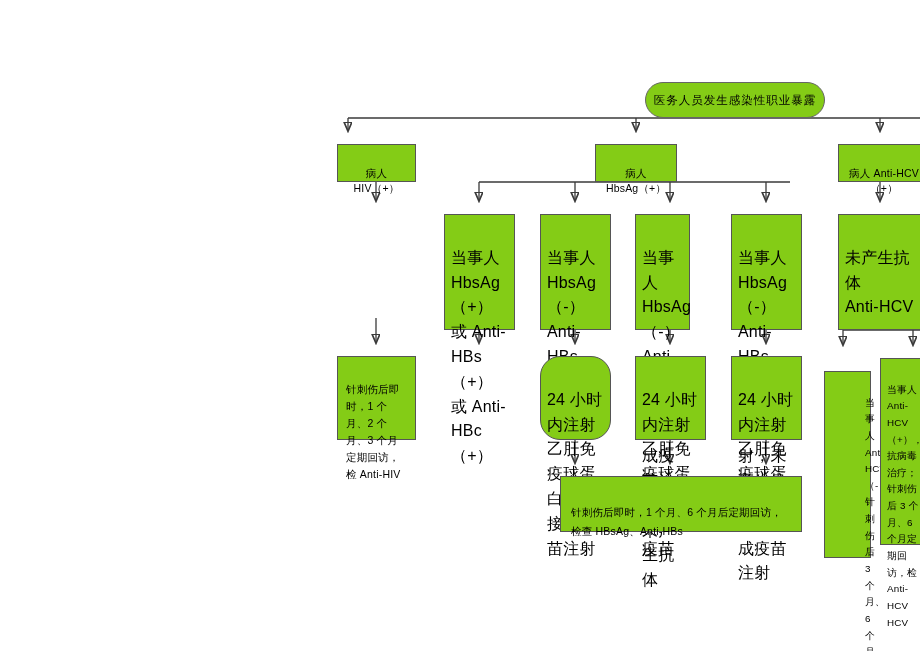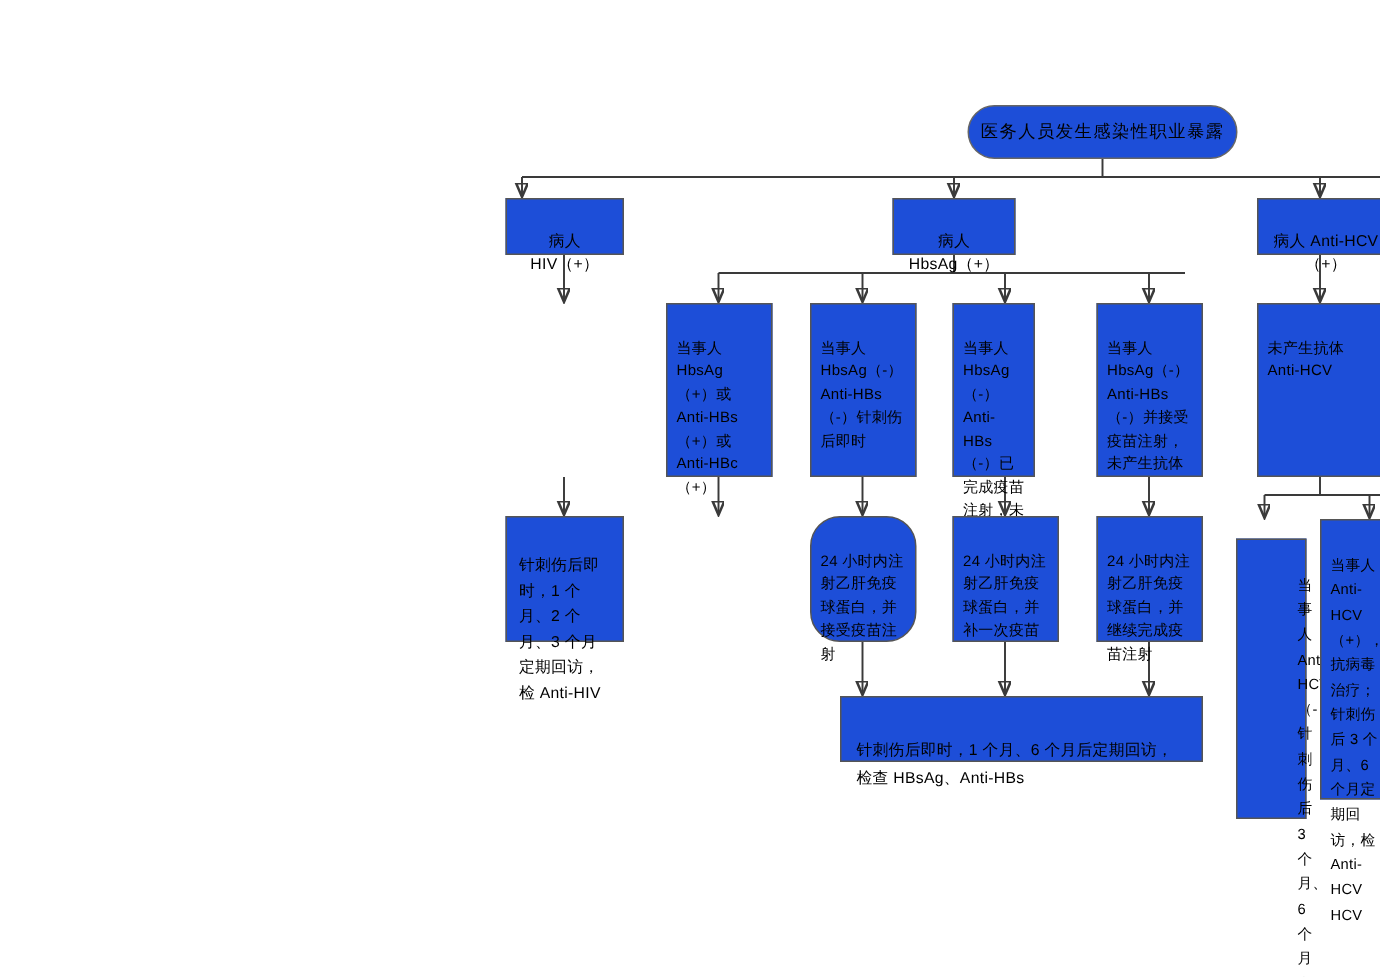--- a/index.html
+++ b/index.html
@@ -15,27 +15,28 @@
     position: relative;
     width: 920px;
     height: 651px;
     background: #ffffff;
     overflow: hidden;
   }
   .node {
     position: absolute;
     box-sizing: border-box;
     border: 1px solid #555555;
-    background: #1d4ed8;
+    background: #84cc16;
     font-size: 10.5px;
     line-height: 1.62;
     color: #000;
     padding: 7px 8px 5px 8px;
     white-space: pre-line;
     letter-spacing: 0.2px;
+    margin-top: 12px;
   }
   .node.center {
     text-align: center;
     padding-top: 6px;
     white-space: pre-line;
     line-height: 1.45;
   }
   .node.ellipse {
     border-radius: 999px;
     border: 1px solid #666;
@@ -43,21 +44,21 @@
     align-items: center;
     justify-content: center;
     padding: 0;
     font-size: 11.5px;
     letter-spacing: 1px;
     white-space: nowrap;
   }
   .node.tight {
     line-height: 1.55;
     padding: 6px 6px 4px 6px;
-    font-size: 10px;
+    font-size: 16px;
   }
   .node.narrow {
     line-height: 1.7;
     padding: 6px 5px 4px 6px;
     font-size: 9.8px;
   }
   .node.wide-summary {
     line-height: 1.75;
     padding: 8px 10px;
     font-size: 10.5px;
@@ -167,21 +168,21 @@
   </div>
 
   <div class="node tight" style="left:635px; top:344px; width:71px; height:84px;">
     <span>24 小时内注射乙肝免疫球蛋白，并补一次疫苗</span>
   </div>
 
   <div class="node tight" style="left:731px; top:344px; width:71px; height:84px;">
     <span>24 小时内注射乙肝免疫球蛋白，并继续完成疫苗注射</span>
   </div>
 
-  <div class="node wide-summary" style="left:560px; top:464px; width:242px; height:44px;">
+  <div class="node wide-summary" style="left:560px; top:464px; width:242px; height:56px;">
     <span>针刺伤后即时，1 个月、6 个月后定期回访，检查 HBsAg、Anti-HBs</span>
   </div>
 
   <div class="node tight" style="left:838px; top:202px; width:92px; height:116px;">
     <span>未产生抗体
 Anti-HCV</span>
   </div>
 
   <div class="node narrow" style="left:824px; top:359px; width:40px; height:187px;padding-left:40px;">
     <span>当事人 Anti-HCV（-），针刺伤后 3 个月、6 个月定期回访，检查 Anti-HCV HCV</span>

